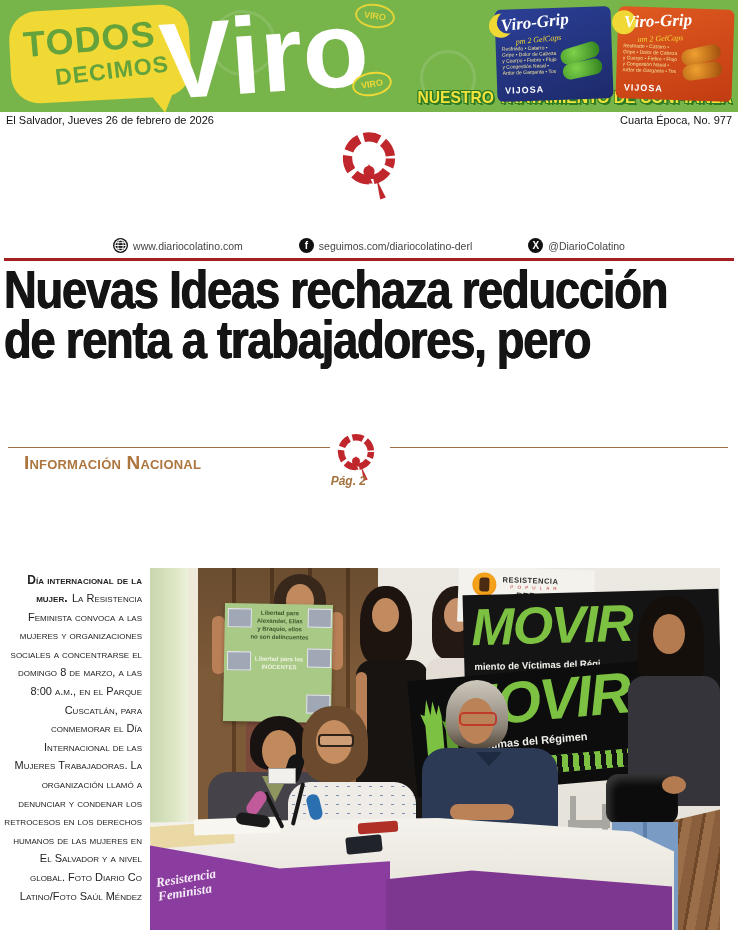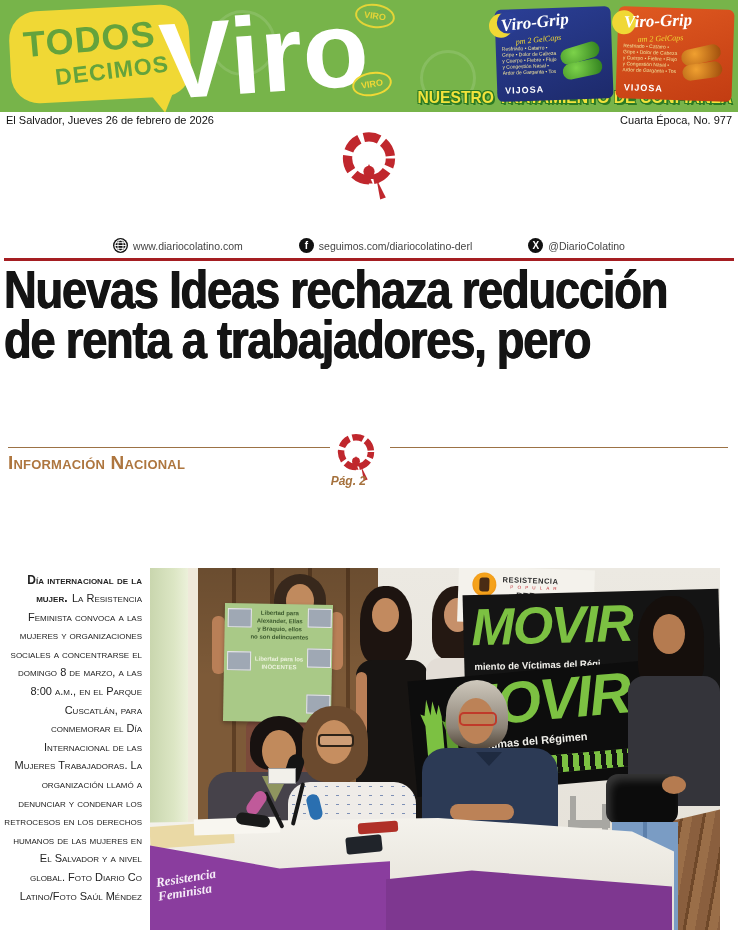--- a/index.html
+++ b/index.html
@@ -77,21 +77,21 @@
   
   .divider{position:absolute;left:0;top:430px;width:738px;height:44px;}
   .div-line{position:absolute;top:17px;height:0;border-top:1.5px solid #9c7245;}
   .div-line.l{left:8px;width:322px;}
   .div-line.r{left:390px;width:338px;}
   .phoenix{position:absolute;left:336px;top:0px;}
   .stories{position:absolute;left:0;top:452px;width:738px;height:116px;}
   .story{position:absolute;top:0;}
   .story.nat{left:8px;width:386px;}
   .story.intl{left:424px;width:308px;}
-  .kicker{font-weight:700;font-size:19px;color:#ae763f;font-variant:small-caps;letter-spacing:.2px;}
+  .kicker{font-weight:700;font-size:19px;color:#ae763f;font-variant:small-caps;letter-spacing:.2px;margin-left:16px;}
   .story-hl{margin-top:3px;}
   .story-hl span{display:inline-block;white-space:nowrap;transform:scaleX(.88);transform-origin:0 50%;
           font-weight:700;font-size:19px;line-height:22.5px;color:#141414;letter-spacing:-.2px;}
   .story-ref{position:absolute;right:28px;bottom:-14px;font-weight:700;font-style:italic;
           font-size:12px;color:#a5713c;}
   .story.intl .story-ref{right:14px;bottom:-20px;}
 
   
   .main{position:absolute;left:0;top:568px;width:738px;height:364px;display:flex;}
   .caption{width:150px;box-sizing:border-box;padding:2px 8px 0 4px;text-align:right;

